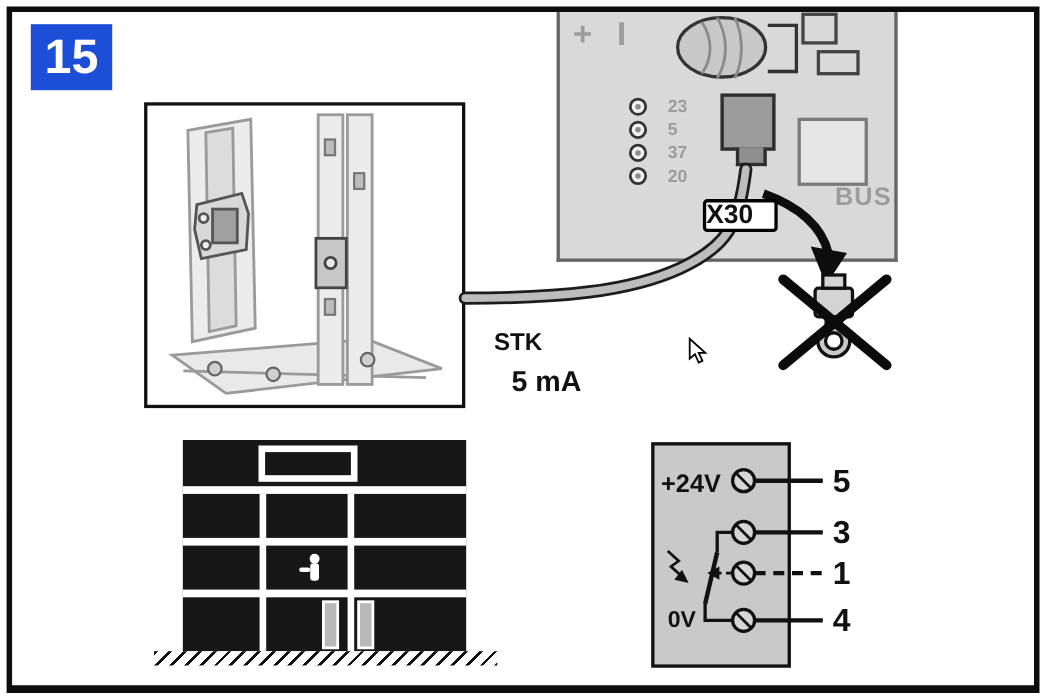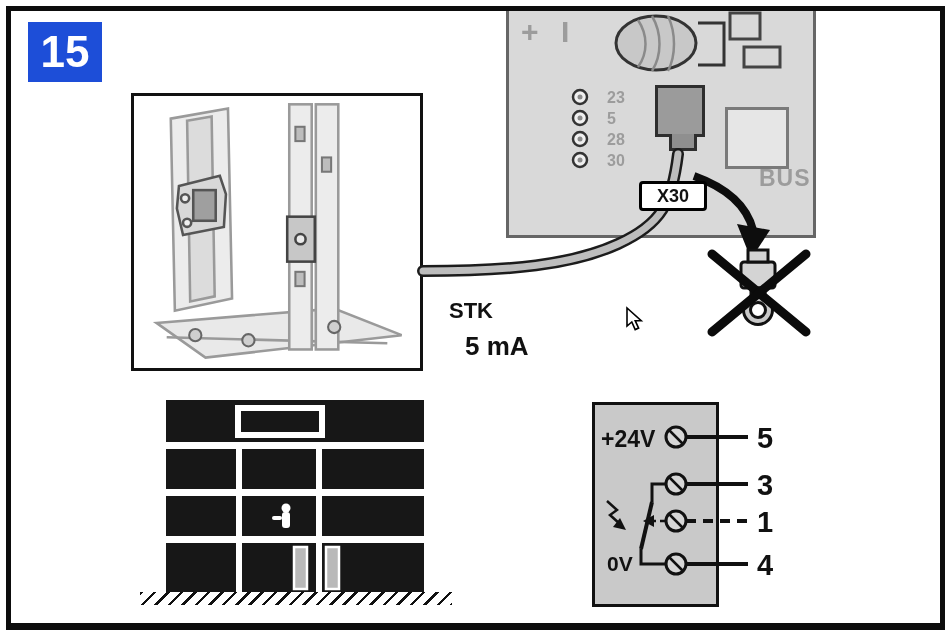--- a/index.html
+++ b/index.html
@@ -18,21 +18,21 @@
   .b-plus{position:absolute;left:12px;top:4px;font-size:30px;}
   .b-minus{position:absolute;left:52px;top:4px;font-size:30px;}
   .battery{position:absolute;left:85px;top:0px;}
   .tstrip{position:absolute;left:58px;top:76px;}
   .tlabels{position:absolute;left:98px;top:76px;}
   .tlabels .tl{height:21px;line-height:21px;font-size:16px;}
   .connector{position:absolute;left:146px;top:74px;width:44px;height:46px;background:#9b9b9b;border:3px solid #2e2e2e;}
   .connector-tab{position:absolute;left:160px;top:123px;width:22px;height:14px;background:#8f8f8f;border:3px solid #2e2e2e;border-top:none;}
   .x30{
     position:absolute;left:130px;top:170px;width:62px;height:24px;background:#fff;border:3px solid #000;
-    border-radius:4px;text-align:center;line-height:24px;font-weight:bold;font-size:18px;z-index:7;
+    border-radius:4px;line-height:24px;font-weight:bold;font-size:24px;z-index:7;
   }
   .buspad{position:absolute;left:216px;top:96px;width:58px;height:56px;background:#e6e6e6;border:3px solid #7a7a7a;}
   .bus{position:absolute;left:250px;top:154px;font-size:23px;letter-spacing:1px;}
   
   .detail{position:absolute;left:131px;top:93px;width:286px;height:272px;background:#fff;border:3px solid #111;}
   .detail svg{display:block;width:100%;height:100%;}
   
   .stk{position:absolute;left:449px;top:298px;font-size:22px;font-weight:bold;}
   .stk2{position:absolute;left:449px;top:331px;font-size:26px;font-weight:bold;margin-left:16px;}
   
@@ -83,22 +83,22 @@
         <circle cx="13" cy="10" r="2.5"></circle>
           <circle cx="13" cy="31" r="2.5"></circle>
         <circle cx="13" cy="52" r="2.5"></circle>
           <circle cx="13" cy="73" r="2.5"></circle>
       </g>
     </svg>
 
     <div class="tlabels lbl-muted">
       <div class="tl">23</div>
       <div class="tl">5</div>
-      <div class="tl">28</div>
-      <div class="tl">30</div>
+      <div class="tl">37</div>
+      <div class="tl">20</div>
     </div>
 
     <div class="connector"></div>
     <div class="connector-tab"></div>
     <div class="x30">X30</div>
 
     <div class="buspad"></div>
     <div class="bus lbl-muted">BUS</div>
   </div>
 

